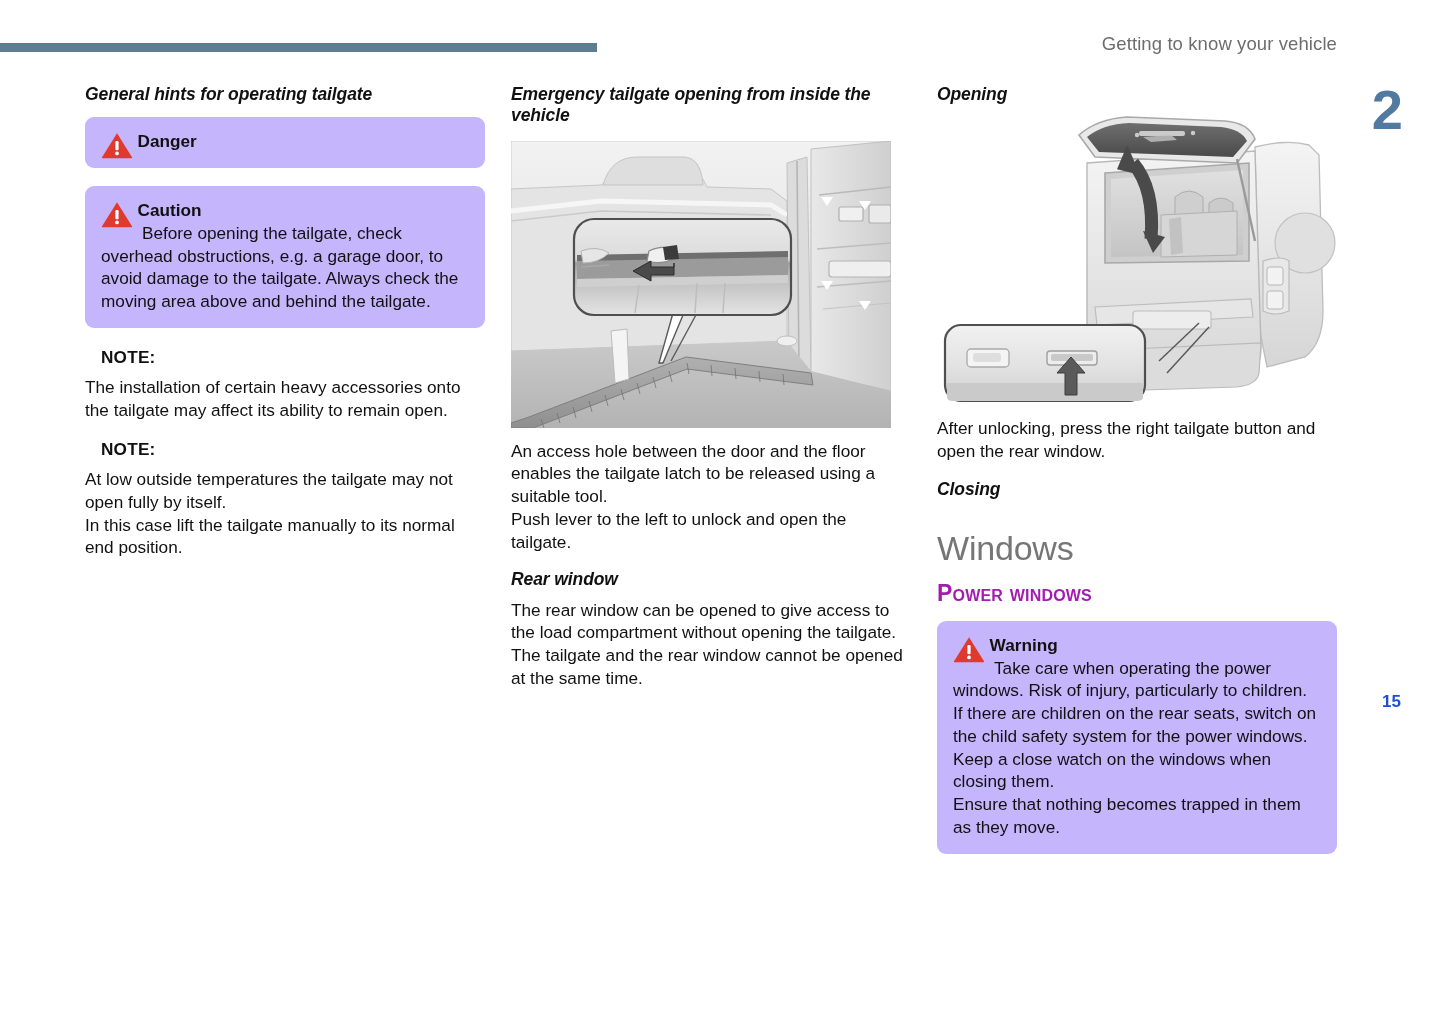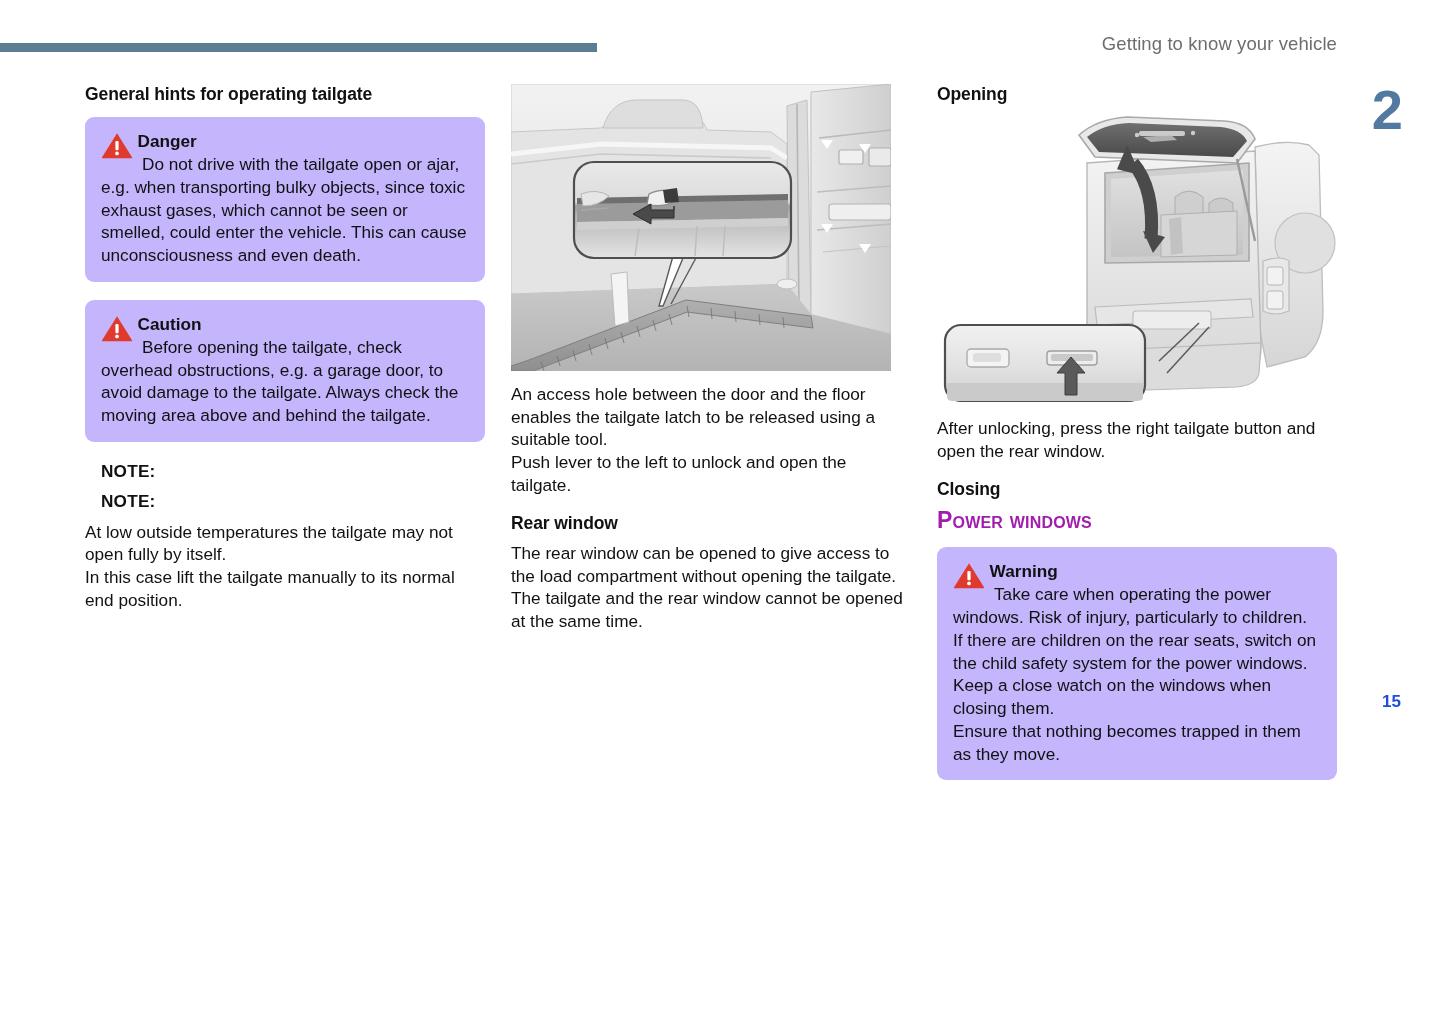--- a/index.html
+++ b/index.html
@@ -69,20 +69,21 @@
   .col-3 { left: 937px; width: 400px; }
 
   
   h3.sub {
     font-size: 17.5px;
     font-weight: bold;
     color: #111111;
     margin: 0 0 12px 0;
     line-height: 1.22;
     letter-spacing: -0.1px;
+    font-style: italic;
   }
   h3.sub.tight { margin-bottom: 14px; }
 
   h2.section {
     font-size: 34px;
     font-weight: normal;
     color: #767676;
     margin: 30px 0 14px 0;
     line-height: 1.1;
     letter-spacing: -0.2px;
@@ -159,41 +160,43 @@
   <div class="col col-1">
 
     <h3 class="sub">General hints for operating tailgate</h3>
 
     <div class="callout">
       <svg class="tri" viewBox="0 0 32 27">
         <path d="M16 1.2 L31 25.2 Q31.6 26.2 30.4 26.2 L1.6 26.2 Q0.4 26.2 1 25.2 Z" fill="#e03a2f"></path>
         <rect x="14.4" y="9" width="3.2" height="9.2" rx="1.2" fill="#ffffff"></rect>
         <circle cx="16" cy="21.4" r="1.85" fill="#ffffff"></circle>
       </svg>
-      <p class="ctext"><span class="ctitle">Danger</span><br><span>Do not drive with the tailgate open or ajar, e.g. when transporting bulky objects, since toxic exhaust gases, which cannot be seen or smelled, could enter the vehicle. This can cause unconsciousness and even death.</span></p>
+      <p class="ctext"><span class="ctitle">Danger</span><br></p>
     </div>
 
     <div class="callout">
       <svg class="tri" viewBox="0 0 32 27">
         <path d="M16 1.2 L31 25.2 Q31.6 26.2 30.4 26.2 L1.6 26.2 Q0.4 26.2 1 25.2 Z" fill="#e03a2f"></path>
         <rect x="14.4" y="9" width="3.2" height="9.2" rx="1.2" fill="#ffffff"></rect>
         <circle cx="16" cy="21.4" r="1.85" fill="#ffffff"></circle>
       </svg>
       <p class="ctext"><span class="ctitle">Caution</span><br><span>Before opening the tailgate, check overhead obstructions, e.g. a garage door, to avoid damage to the tailgate. Always check the moving area above and behind the tailgate.</span></p>
     </div>
 
     <div class="note-label">NOTE:</div>
+    <p class="body">The installation of certain heavy accessories onto the tailgate may affect its ability to remain open.</p>
 
     <div class="note-label">NOTE:</div>
     <p class="body" style="white-space:pre-line">At low outside temperatures the tailgate may not open fully by itself.
 In this case lift the tailgate manually to its normal end position.</p>
   </div>
 
   <div class="col col-2">
 
+    <h3 class="sub tight">Emergency tailgate opening from inside the vehicle</h3>
 
     <div class="fig">
       <svg width="380" height="287" viewBox="0 0 380 287">
         <defs>
           <linearGradient id="wallG" x1="0" y1="0" x2="0" y2="1">
             <stop offset="0" stop-color="#f2f2f2"></stop>
             <stop offset="1" stop-color="#d9d9d9"></stop>
           </linearGradient>
           <linearGradient id="panelG" x1="0" y1="0" x2="1" y2="0">
             <stop offset="0" stop-color="#e8e8e8"></stop>
@@ -375,20 +378,21 @@
 
           <path d="M128 284 L128 262 L120 262 L134 246 L148 262 L140 262 L140 284 Z" fill="#5a5a5a" stroke="#3d3d3d" stroke-width="1"></path>
         </g>
       </svg>
     </div>
 
     <p class="body">After unlocking, press the right tailgate button and open the rear window.</p>
 
     <h3 class="sub" style="margin-bottom:8px">Closing</h3>
 
+    <h2 class="section">Windows</h2>
     <h3 class="smallcaps">Power windows</h3>
 
     <div class="callout" style="margin-bottom:6px">
       <svg class="tri" viewBox="0 0 32 27">
         <path d="M16 1.2 L31 25.2 Q31.6 26.2 30.4 26.2 L1.6 26.2 Q0.4 26.2 1 25.2 Z" fill="#e03a2f"></path>
         <rect x="14.4" y="9" width="3.2" height="9.2" rx="1.2" fill="#ffffff"></rect>
         <circle cx="16" cy="21.4" r="1.85" fill="#ffffff"></circle>
       </svg>
       <p class="ctext" style="white-space:pre-line"><span class="ctitle">Warning</span><br><span>Take care when operating the power windows. Risk of injury, particularly to children.
 If there are children on the rear seats, switch on the child safety system for the power windows.

